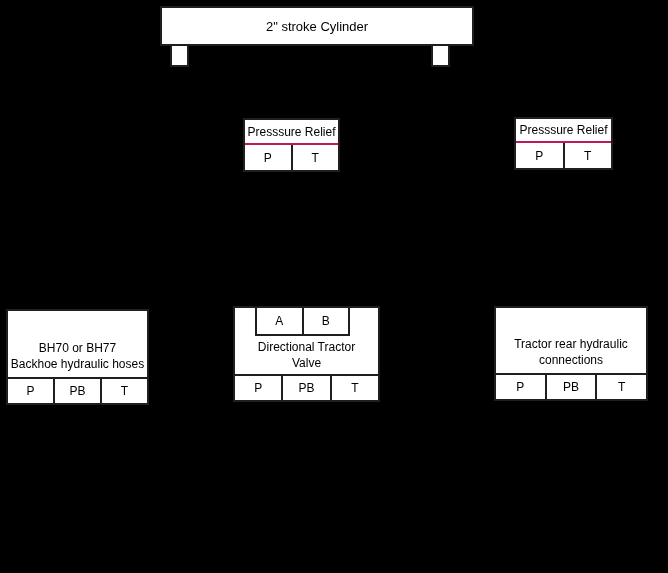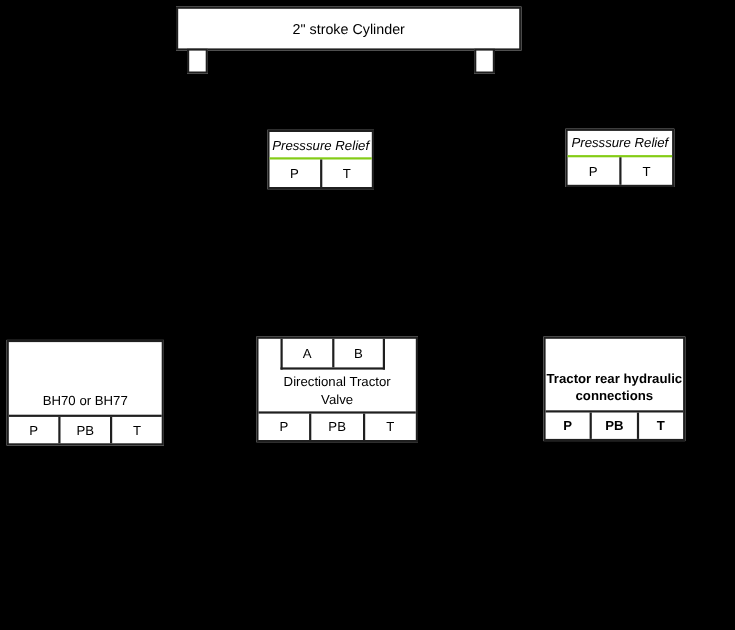--- a/index.html
+++ b/index.html
@@ -43,43 +43,42 @@
     border: 2px solid #1f1f1f;
     box-sizing: border-box;
   }
   .stub-left  { left: 170px; top: 44px; }
   .stub-right { left: 431px; top: 44px; }
   
   .relief-left  { left: 243px; top: 118px; width: 97px; height: 54px; }
   .relief-right { left: 514px; top: 117px; width: 99px; height: 53px; }
   .relief-title {
     height: 25px;
-    border-bottom: 2px solid #84cc16;
+    border-bottom: 2px solid #be185d;
     font-size: 12px;
     white-space: nowrap;
-    font-style: italic;
   }
   .ports-row {
     display: flex;
     flex: 0 0 auto;
     height: 25px;
   }
   .ports-row.bordered { border-top: 2px solid #1f1f1f; height: 24px; }
   .ports-row > div {
     flex: 1 1 0;
     display: flex;
     align-items: center;
     justify-content: center;
     font-size: 12px;
   }
   .ports-row > div + div { border-left: 2px solid #1f1f1f; }
   
   .backhoe { left: 6px;   top: 309px; width: 143px; height: 96px; }
   .dcv     { left: 233px; top: 306px; width: 147px; height: 96px; }
-  .tractor { left: 494px; top: 306px; width: 129px; height: 95px; font-weight: bold; }
+  .tractor { left: 494px; top: 306px; width: 154px; height: 95px; }
   .title-area {
     flex: 1 1 auto;
     display: flex;
     flex-direction: column;
     align-items: center;
     justify-content: flex-end;
     text-align: center;
     font-size: 12px;
     line-height: 16px;
     padding-bottom: 5px;
@@ -127,20 +126,21 @@
     <div class="relief-title center">Presssure Relief</div>
     <div class="ports-row">
       <div>P</div>
       <div>T</div>
     </div>
   </div>
 
   <div class="box backhoe">
     <div class="title-area">
       <div>BH70 or BH77</div>
+      <div>Backhoe hydraulic hoses</div>
     </div>
     <div class="ports-row bordered">
       <div>P</div>
       <div>PB</div>
       <div>T</div>
     </div>
   </div>
 
   <div class="box dcv">
     <div class="ab-row">

